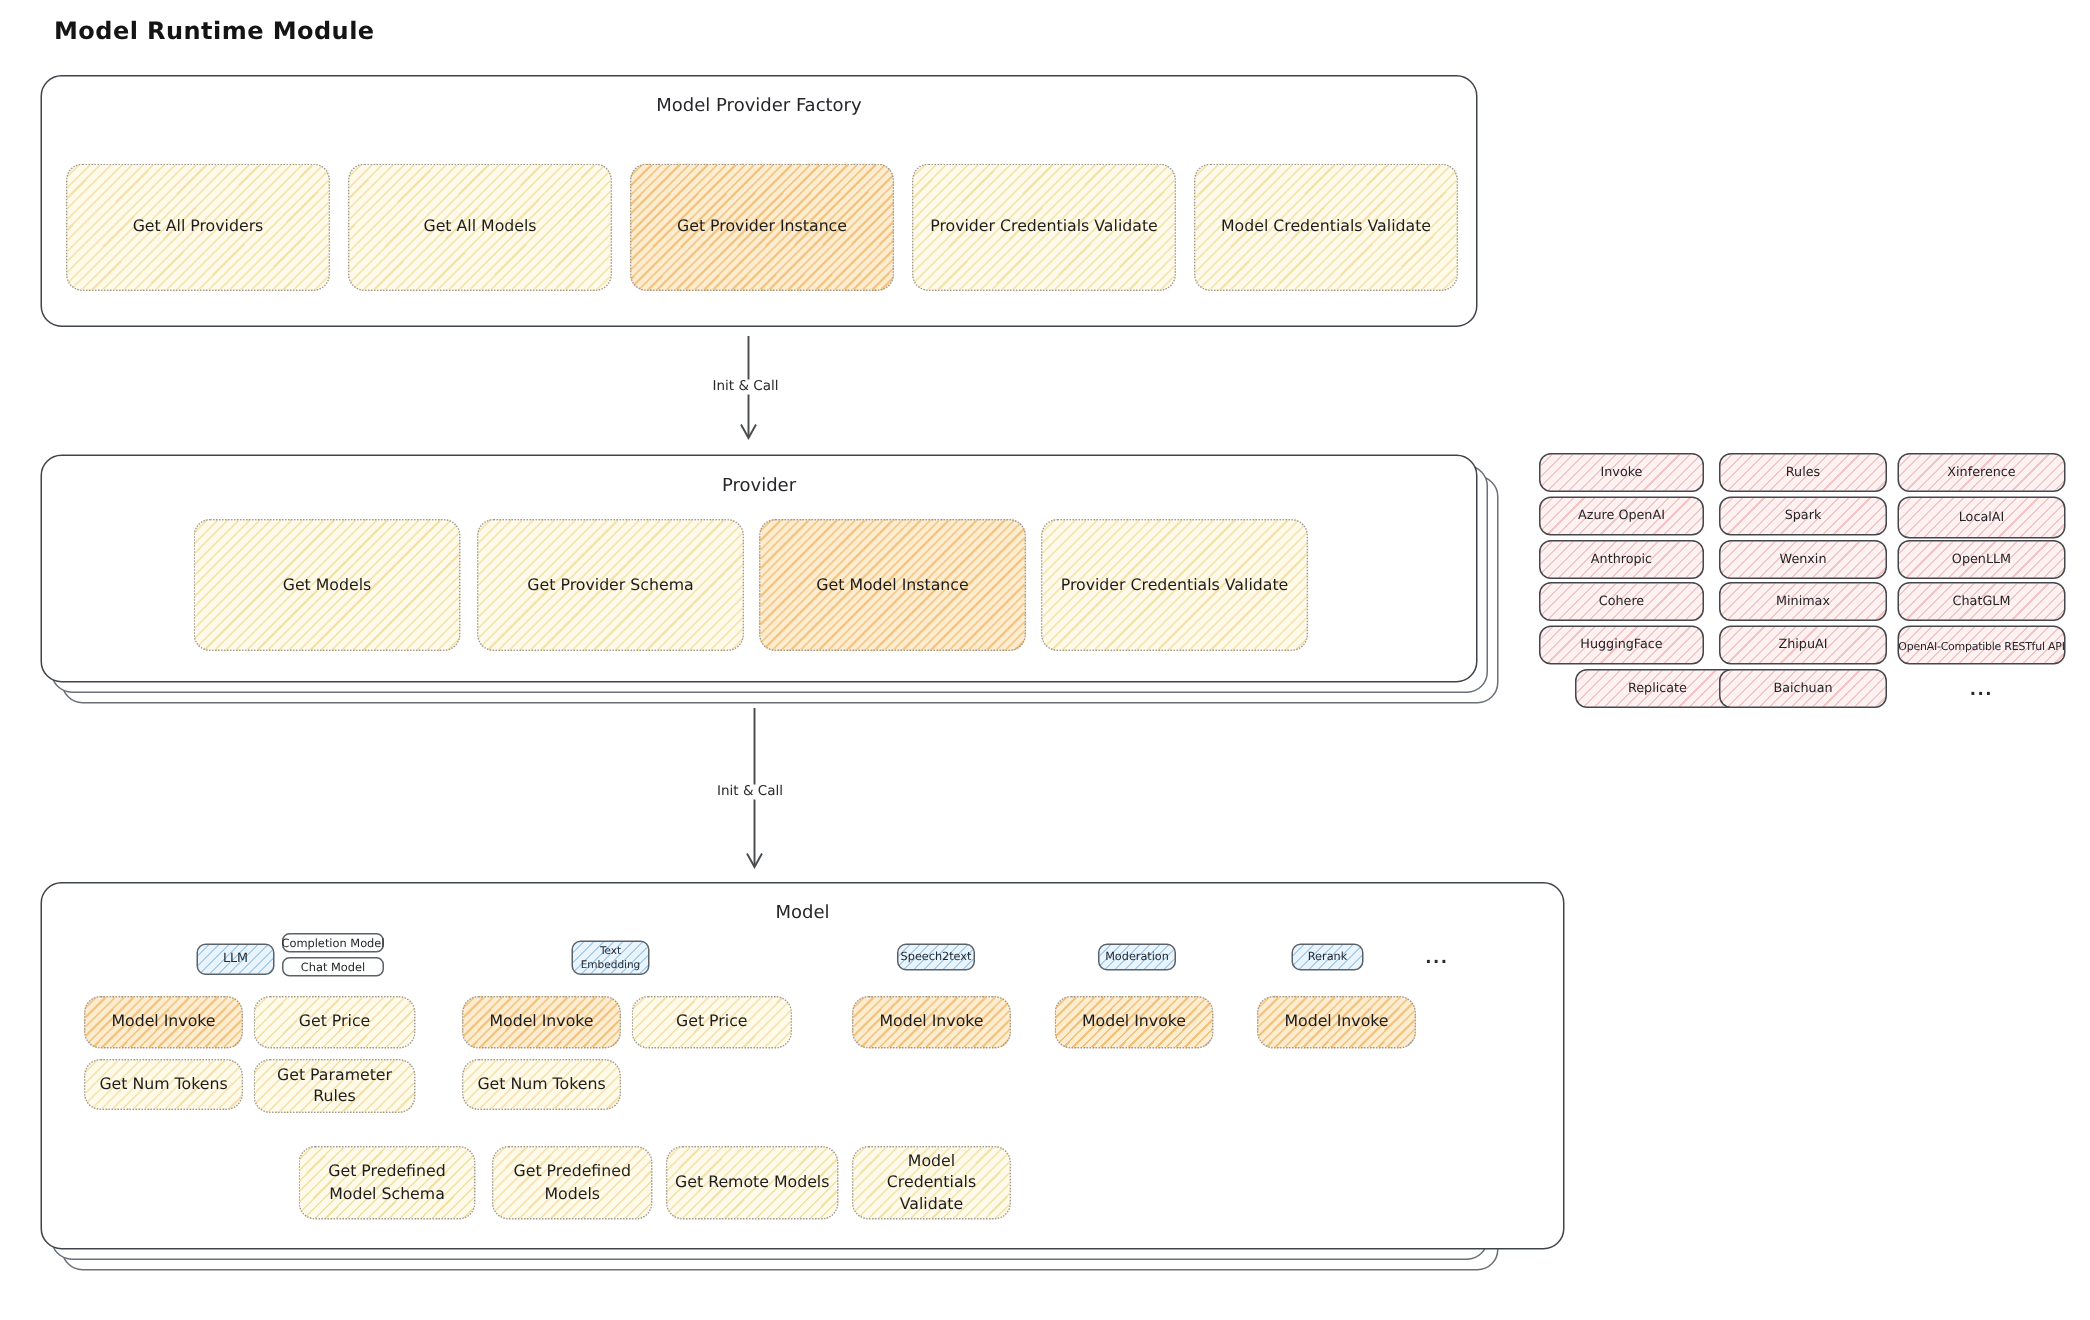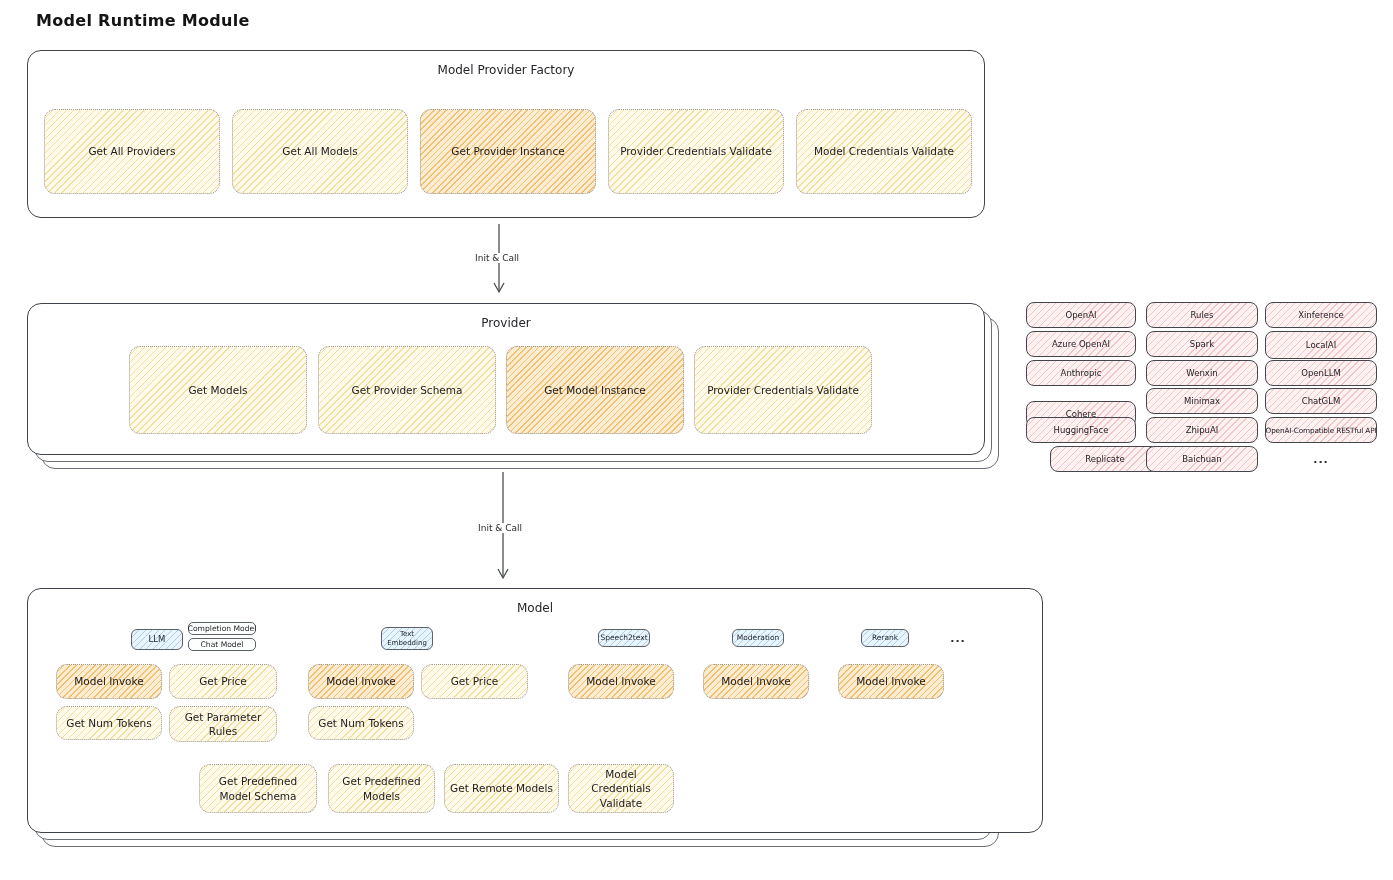--- a/index.html
+++ b/index.html
@@ -97,24 +97,24 @@
 <div class="abs layer" style="left:41px;top:317px;width:958px;height:152px;z-index:1;"></div>
 <div class="abs layer" style="left:34px;top:310px;width:958px;height:152px;z-index:1;"></div>
 <div class="abs container" style="left:27px;top:303px;width:958px;height:152px;">
   <div class="container-title">Provider</div>
   <div class="abs ctr fn yellow" style="left:101px;top:42px;width:178px;height:88px;">Get Models</div>
   <div class="abs ctr fn yellow" style="left:290px;top:42px;width:178px;height:88px;">Get Provider Schema</div>
   <div class="abs ctr fn orange" style="left:478px;top:42px;width:178px;height:88px;">Get Model Instance</div>
   <div class="abs ctr fn yellow" style="left:666px;top:42px;width:178px;height:88px;">Provider Credentials Validate</div>
 </div>
 
-<div class="abs ctr chip" style="left:1026px;top:302px;width:110px;height:26px;">OpenAI</div>
+<div class="abs ctr chip" style="left:1026px;top:302px;width:110px;height:26px;">Invoke</div>
 <div class="abs ctr chip" style="left:1026px;top:331px;width:110px;height:26px;">Azure OpenAI</div>
 <div class="abs ctr chip" style="left:1026px;top:360px;width:110px;height:26px;">Anthropic</div>
-<div class="abs ctr chip" style="left:1026px;top:388px;width:110px;height:26px;margin-top:13px;">Cohere</div>
+<div class="abs ctr chip" style="left:1026px;top:388px;width:110px;height:26px;">Cohere</div>
 <div class="abs ctr chip" style="left:1026px;top:417px;width:110px;height:26px;">HuggingFace</div>
 <div class="abs ctr chip" style="left:1026px;top:446px;width:110px;height:26px;margin-left:24px;">Replicate</div>
 
 <div class="abs ctr chip" style="left:1146px;top:302px;width:112px;height:26px;">Rules</div>
 <div class="abs ctr chip" style="left:1146px;top:331px;width:112px;height:26px;">Spark</div>
 <div class="abs ctr chip" style="left:1146px;top:360px;width:112px;height:26px;">Wenxin</div>
 <div class="abs ctr chip" style="left:1146px;top:388px;width:112px;height:26px;">Minimax</div>
 <div class="abs ctr chip" style="left:1146px;top:417px;width:112px;height:26px;">ZhipuAI</div>
 <div class="abs ctr chip" style="left:1146px;top:446px;width:112px;height:26px;">Baichuan</div>
 

